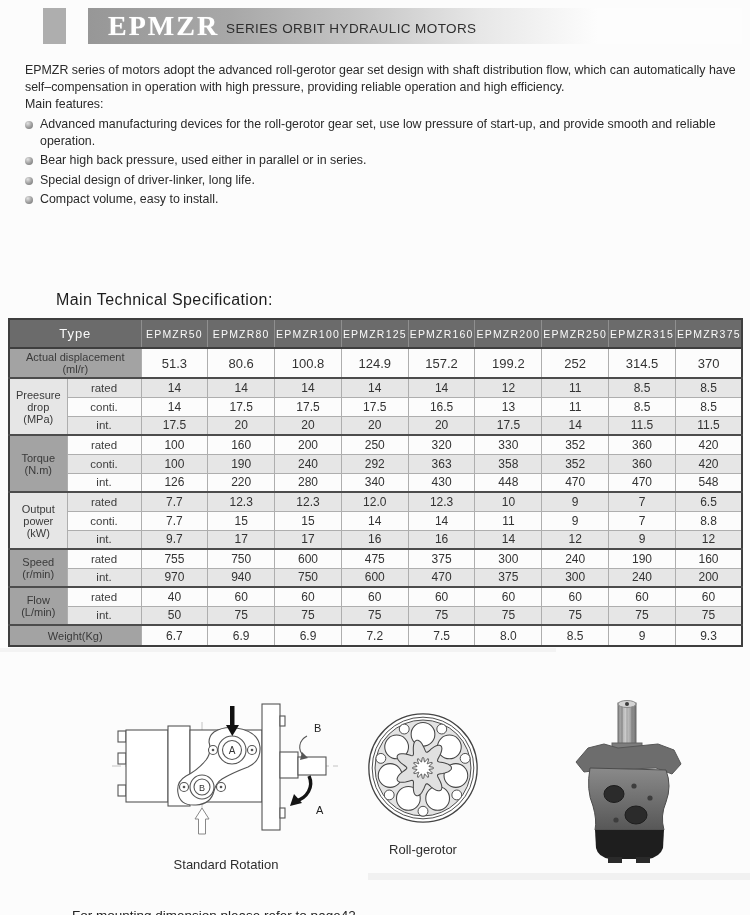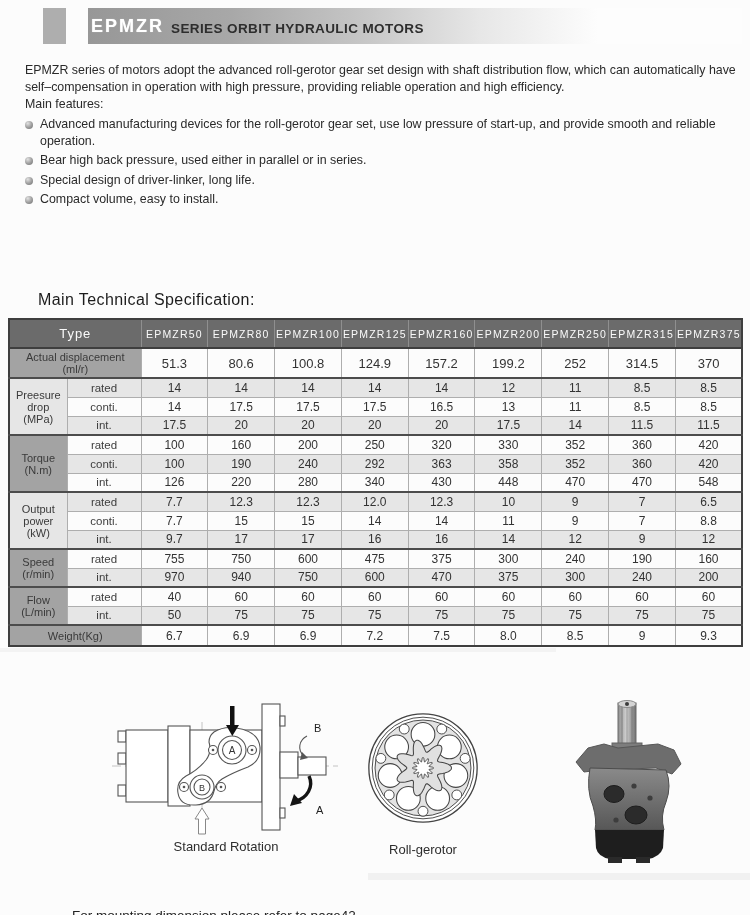--- a/index.html
+++ b/index.html
@@ -4,35 +4,35 @@
 <style>
   html,body{margin:0;padding:0;background:#e9e9e9;}
   .page{position:relative;width:750px;height:915px;background:#fcfcfc;overflow:hidden;
         font-family:"Liberation Sans",sans-serif;color:#2c2c2c;margin:0 auto;}
 
   
   .hdr-square{position:absolute;left:43px;top:8px;width:23px;height:36px;background:#aeaeae;}
   .hdr-bar{position:absolute;left:88px;top:8px;width:654px;height:36px;
            background:linear-gradient(to right,#979797,#a8a8a8 22%,#c6c6c6 42%,#e7e7e7 60%,#fdfdfd 78%);
            display:flex;align-items:center;}
-  .brand{font-size:18px;font-weight:bold;color:#fff;letter-spacing:2px;margin-left:3px;
-         text-shadow:0 0 1px #d0d0d0;}
-  .brand-sub{font-size:13.5px;font-weight:bold;color:#2e2e2e;letter-spacing:.4px;margin-left:7px;padding-top:4px;}
+  .brand{font-size:28px;font-weight:bold;color:#fff;letter-spacing:2px;margin-left:20px;
+         text-shadow:0 0 1px #d0d0d0;font-family:Liberation Serif, serif;}
+  .brand-sub{font-size:13.5px;font-weight:normal;color:#2e2e2e;letter-spacing:.4px;margin-left:7px;padding-top:4px;}
 
   
   .intro{position:absolute;left:25px;top:62px;width:714px;font-size:12.4px;line-height:17px;color:#2a2a2a;}
   .intro p{margin:0;}
   .features-label{margin-top:2px;}
   ul.features{list-style:none;margin:2px 0 0 0;padding:0;}
   ul.features li{position:relative;padding-left:15px;margin:2.5px 0;}
   .ball{position:absolute;left:0;top:5px;width:8px;height:8px;border-radius:50%;
         background:radial-gradient(circle at 35% 30%,#e2e2e2,#9c9c9c 55%,#6f6f6f);}
 
   
-  .spec-heading{position:absolute;left:38px;top:291px;font-size:16px;color:#1c1c1c;letter-spacing:.4px;}
+  .spec-heading{position:absolute;left:56px;top:291px;font-size:16px;color:#1c1c1c;letter-spacing:.4px;}
 
   
   .tbl-wrap{position:absolute;left:8px;top:318px;width:617px;}
   table.spec{border-collapse:collapse;table-layout:fixed;width:733px;border:2px solid #3e3e3e;}
   table.spec th,table.spec td{border:1px solid #aeaeae;text-align:center;vertical-align:middle;
         overflow:hidden;padding:0 1px;}
   table.spec thead th{background:#6b6b6b;color:#fafafa;font-weight:normal;height:27px;
         font-size:10.5px;letter-spacing:1.2px;border-color:#8f8f8f;border-bottom:2px solid #3e3e3e;}
   table.spec thead th.type{font-size:13px;letter-spacing:1px;}
   table.spec tr{height:19px;}
@@ -357,21 +357,21 @@
         <polygon points="94,118 101,129 97.5,129 97.5,144 90.5,144 90.5,129 87,129" fill="#fff" stroke="#888" stroke-width="1"></polygon>
       </g>
 
       <text x="206" y="42" font-size="11" fill="#222">B</text>
       <path class="ln" d="M199,46 C191,50 189,60 196,66"></path>
       <polygon points="194,62 200,68 192,70" fill="#555"></polygon>
       <path d="M201,86 C206,97 199,108 188,111" stroke="#141414" stroke-width="3.4" fill="none"></path>
       <polygon points="186,104 194,113 182,116" fill="#141414"></polygon>
       <text x="208" y="124" font-size="11" fill="#222">A</text>
     </svg>
-    <div class="fig-caption" style="top:149px;">Standard Rotation</div>
+    <div class="fig-caption" style="top:167px;">Standard Rotation</div>
   </div>
 
   <div class="fig" style="left:366px;top:710px;width:114px;height:150px;">
     <svg width="114" height="116" viewBox="0 0 120 120">
       <circle cx="60" cy="60" r="57" fill="#fff" stroke="#444" stroke-width="1.4"></circle>
       <circle cx="60" cy="60" r="53.5" fill="none" stroke="#444" stroke-width="1"></circle>
       <circle cx="60" cy="60" r="50.5" fill="#e3e3e3" stroke="#444" stroke-width="1"></circle>
       <g>
           <circle cx="60" cy="24.5" r="12.5" fill="#fff" stroke="#444" stroke-width="1.1"></circle>
           <circle cx="79.7417101298489" cy="19.00591651043993" r="5.2" fill="#fff" stroke="#444" stroke-width="1"></circle>

